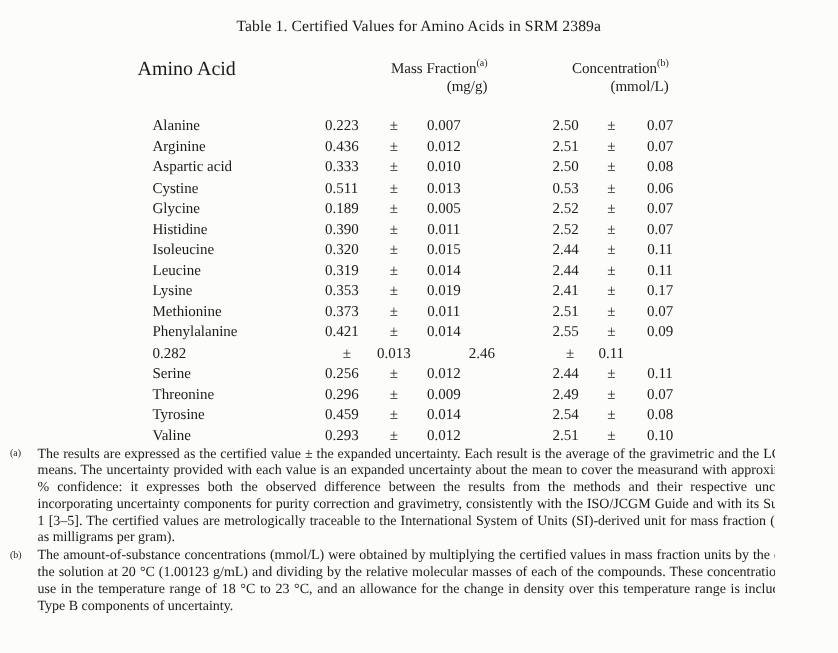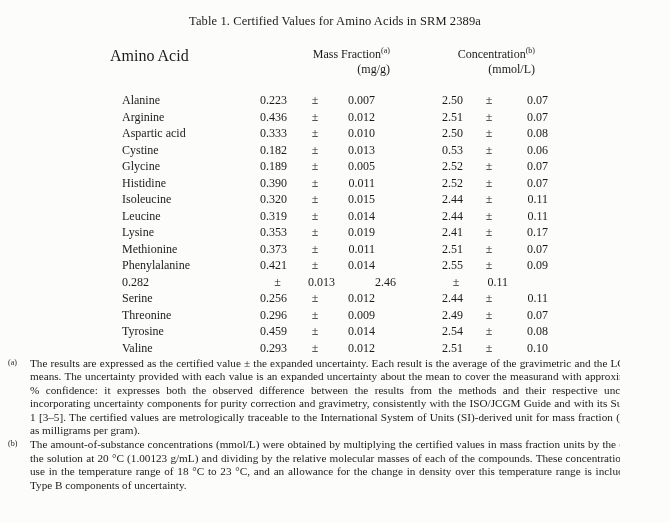--- a/index.html
+++ b/index.html
@@ -26,21 +26,21 @@
   
   .tbody{position:absolute;top:92px;left:122px;width:430px;}
   .trow{
     display:grid;
     grid-template-columns:138px 35px 40px 40px 67px 28px 38px 40px;
     height:16.5px;line-height:16.5px;font-size:12px;
   }
   .c-name{text-align:left;}
   .c-val{text-align:left;}
   .c-pm{text-align:center;}
-  .c-unc{text-align:right;}
+  .c-unc{text-align:center;}
 
   
   .footnotes{position:absolute;top:357px;left:8px;width:656px;}
   .footnote{display:flex;margin-bottom:1px;}
   .fn-marker{
     width:22px;flex:0 0 22px;font-size:8px;
     padding-top:1px;
   }
   .fn-text{
     flex:1;font-size:11.2px;line-height:13.4px;
@@ -95,21 +95,21 @@
       <div class="c-pm">±</div>
       <div class="c-unc">0.010</div>
       <div></div>
       <div class="c-val">2.50</div>
       <div class="c-pm">±</div>
       <div class="c-unc">0.08</div>
     </div>
 
     <div class="trow">
       <div class="c-name">Cystine</div>
-      <div class="c-val">0.182</div>
+      <div class="c-val">0.511</div>
       <div class="c-pm">±</div>
       <div class="c-unc">0.013</div>
       <div></div>
       <div class="c-val">0.53</div>
       <div class="c-pm">±</div>
       <div class="c-unc">0.06</div>
     </div>
 
     <div class="trow">
       <div class="c-name">Glycine</div>

